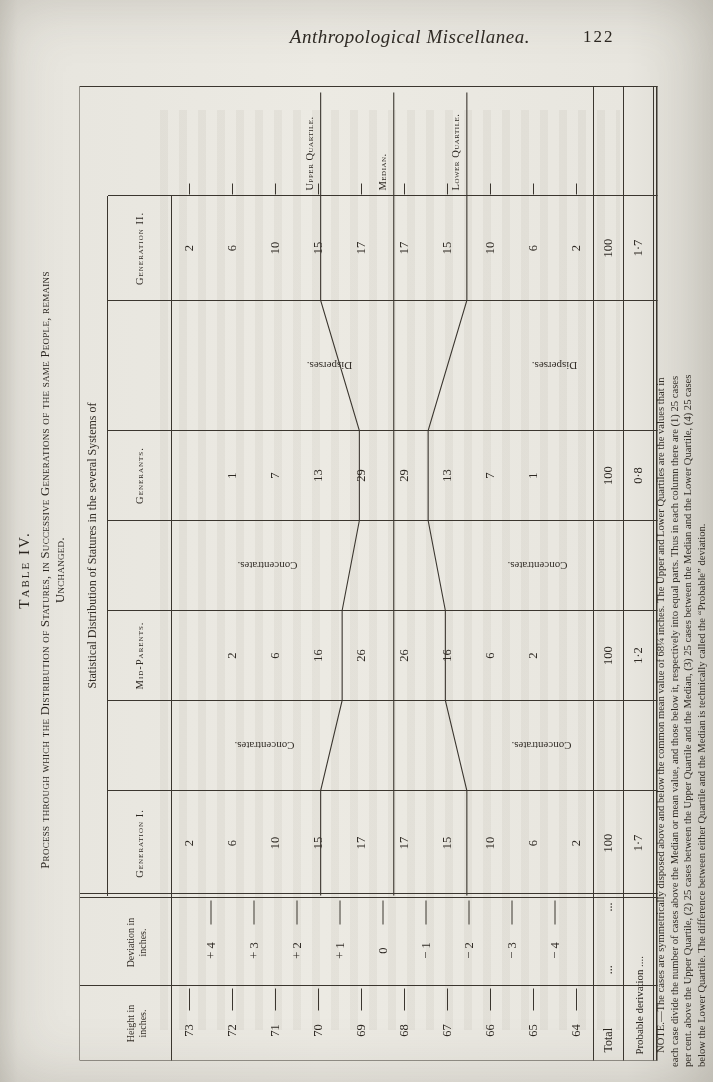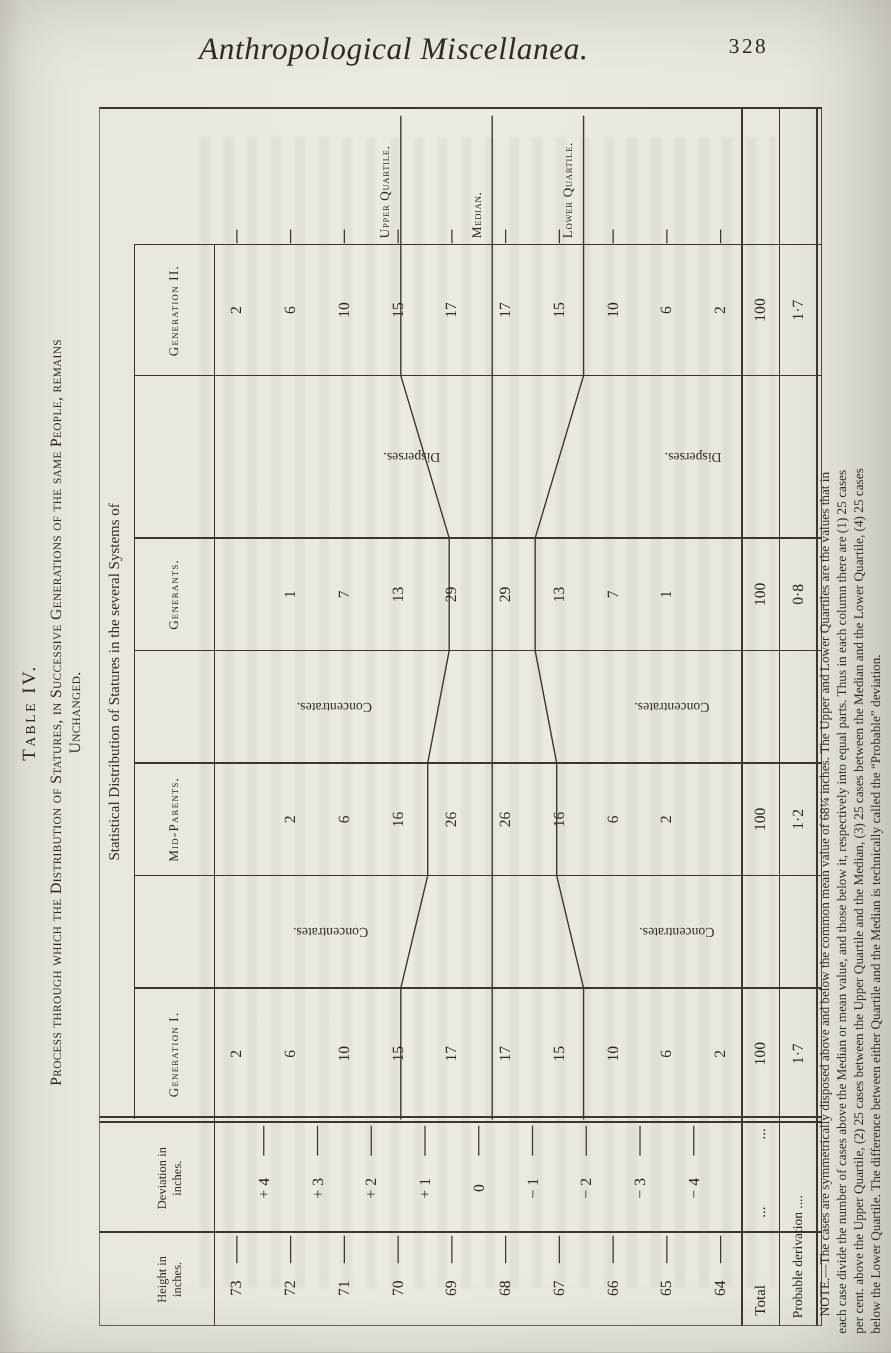--- a/index.html
+++ b/index.html
@@ -4,22 +4,22 @@
 <style>
   html,body{margin:0;padding:0;background:#b8b6af;}
   .page{
     position:relative; width:713px; height:1082px; overflow:hidden;
     background:linear-gradient(90deg,#d9d7cf 0,#e7e5de 2.5%,#eceae3 45%,#e8e6df 88%,#d8d6ce 100%);
     font-family:"Liberation Serif", serif; color:#2b2620;
     box-shadow: inset 0 0 60px rgba(90,85,70,.25);
   }
   .rotor{position:absolute; transform:rotate(-90deg);}
   
-  .journal{position:absolute; left:100px; top:26px; width:430px; text-align:center;
-    font-style:italic; font-size:25px; letter-spacing:.5px; color:#2f2a24;}
+  .journal{position:absolute; left:100px; top:26px; width:430px; text-align:right;
+    font-style:italic; font-size:19px; letter-spacing:.5px; color:#2f2a24;}
   .pageno{position:absolute; left:583px; top:27px; font-size:17px; letter-spacing:2px;}
   
   .title-block{width:990px; height:58px; left:-450px; top:541px; text-align:center;}
   .table-no{font-variant:small-caps; font-size:15px; letter-spacing:2px; margin-bottom:5px;}
   .caption{font-variant:small-caps; font-size:12.6px; letter-spacing:.3px; line-height:15px;}
   
   .table-canvas{width:975px; height:578px; left:-119px; top:284px;}
   .table-canvas svg{position:absolute; left:0; top:0;}
   .cell{position:absolute; transform:translate(-50%,-50%); font-size:12.5px; white-space:pre; color:#2e2923;}
   .subtitle{position:absolute; left:165px; width:700px; top:5px; text-align:center; font-size:12px; color:#332d26;}
@@ -40,21 +40,21 @@
     filter:blur(.7px);}
 </style>
 </head>
 <body>
 
 <div class="page">
 
   <div class="bleed" style="left:160px;top:110px;width:460px;height:920px;"></div>
 
   <div class="journal">Anthropological Miscellanea.</div>
-  <div class="pageno">328</div>
+  <div class="pageno">122</div>
 
   <div class="rotor title-block">
     <div class="table-no">Table IV.</div>
     <div class="caption">Process through which the Distribution of Statures, in Successive Generations of the same People, remains</div>
     <div class="caption">Unchanged.</div>
   </div>
 
   <div class="rotor table-canvas" id="table-canvas">
     <svg id="rule-svg" width="975" height="578">
         <line x1="0" y1="0" x2="0" y2="578" stroke="#3b362f" stroke-width="1.1" shape-rendering="crispEdges"></line>

